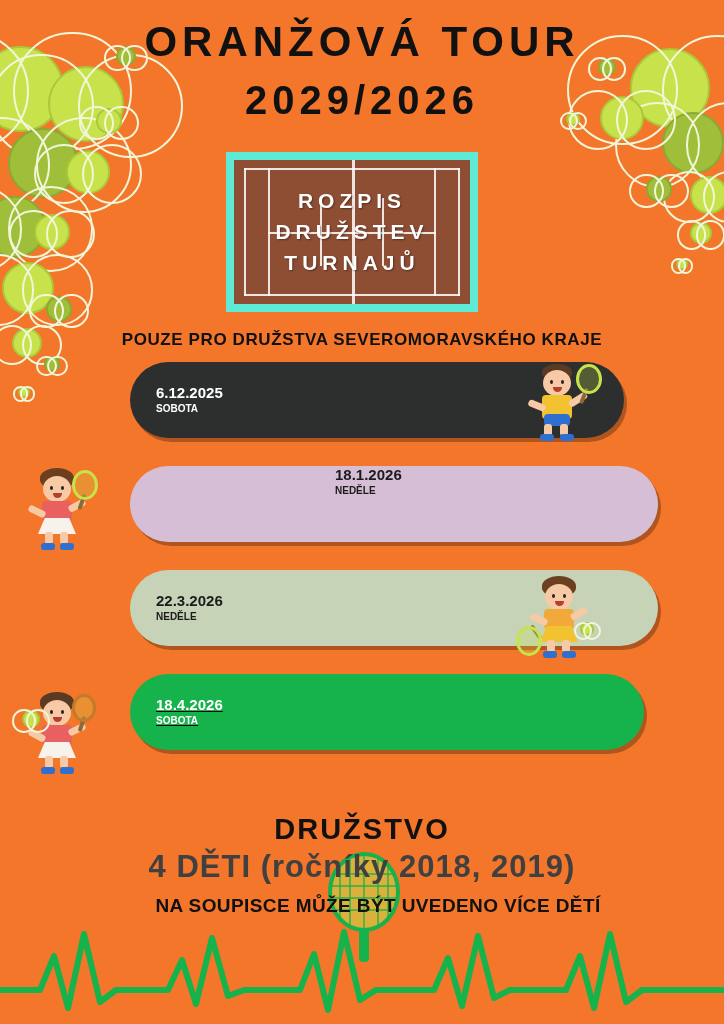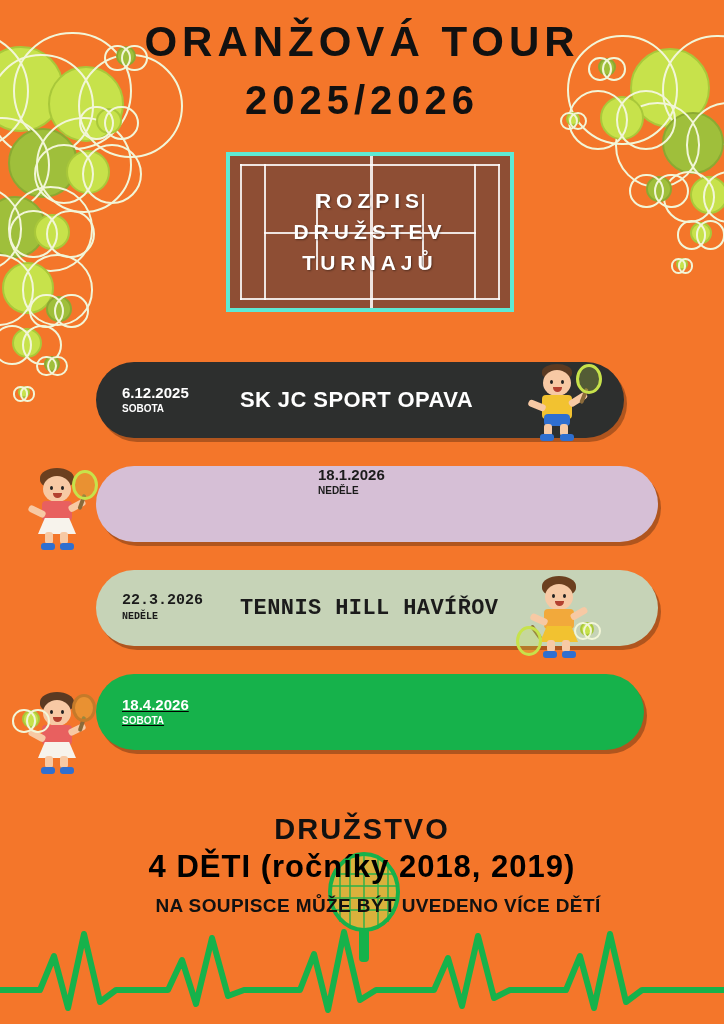--- a/index.html
+++ b/index.html
@@ -64,24 +64,24 @@
     color: #111111;
     line-height: 1.4;
     margin-top: 6px;
   }
 
   
   .court {
     position: absolute;
     top: 152px;
     left: 226px;
-    width: 288px;
+    width: 252px;
     height: 160px;
     background: #8E4E34;
-    border: 4px solid #5eead4;
+    border: 8px solid #5eead4;
     z-index: 6;
   }
   .court-lines { position: absolute; inset: 0; }
   .court-lines i {
     position: absolute;
     background: rgba(255,255,255,0.85);
   }
   .cl-outer-t { left: 10px; right: 10px; top: 8px; height: 2px; }
   .cl-outer-b { left: 10px; right: 10px; bottom: 8px; height: 2px; }
   .cl-outer-l { top: 8px; bottom: 8px; left: 10px; width: 2px; }
@@ -119,21 +119,21 @@
     width: 724px;
     text-align: center;
     font-size: 17px;
     font-weight: bold;
     letter-spacing: 0.6px;
     color: #111111;
     z-index: 6;
   }
 
   
-  .rows { position: absolute; top: 362px; left: 0; width: 724px; z-index: 6; }
+  .rows { position: absolute; top: 362px; left: 0; width: 724px; z-index: 6; padding-left: 34px; }
 
   .row {
     position: relative;
     height: 76px;
     margin-bottom: 28px;
     border-radius: 38px;
     display: flex;
     align-items: center;
     padding: 0 26px;
     box-shadow: 3px 4px 0 rgba(0,0,0,0.28);
@@ -159,21 +159,21 @@
     letter-spacing: 0.4px;
   }
 
   .row.r1 { background: #2D2F2E; margin-left: 96px; margin-right: 100px; }
   .row.r1 .date, .row.r1 .club { color: #FFFFFF; }
 
   .row.r2 { background: #D6BFD6; margin-left: 96px; margin-right: 66px; flex-direction: column; }
   .row.r2 .date, .row.r2 .club { color: #1B1B1B; }
 
   .row.r3 { background: #C6D3B7; margin-left: 96px; margin-right: 66px; }
-  .row.r3 .date, .row.r3 .club { color: #1B1B1B; font-family: Liberation Mono, monospace; }
+  .row.r3 .date, .row.r3 .club { color: #1B1B1B; }
 
   .row.r4 { background: #16B24B; margin-left: 96px; margin-right: 80px; text-decoration: underline; }
   .row.r4 .date, .row.r4 .club { color: #FFFFFF; }
 
   
   .player { position: absolute; z-index: 8; }
   .p-head { position: absolute; border-radius: 50%; background: #F7C9A4; }
   .p-hair { position: absolute; border-radius: 50% 50% 40% 40%; }
   .p-body { position: absolute; border-radius: 4px; }
   .p-skirt { position: absolute; }
@@ -202,21 +202,21 @@
   .f-l1 {
     font-size: 29px;
     font-weight: bold;
     color: #111;
     letter-spacing: 2px;
     line-height: 1.2;
   }
   .f-l2 {
     font-size: 31px;
     font-weight: bold;
-    color: #000000;
+    color: #404040;
     letter-spacing: 1px;
     line-height: 1.3;
   }
   .f-l3 {
     font-size: 19px;
     font-weight: bold;
     color: #111;
     letter-spacing: 0.4px;
     margin-top: 8px;
     padding-left: 32px;
@@ -257,21 +257,21 @@
   <div class="ball" style="left:600px; top:96px;  width:44px; height:44px;"></div>
   <div class="ball" style="left:690px; top:176px; width:38px; height:38px;"></div>
   <div class="ball dark" style="left:646px; top:176px; width:26px; height:26px;"></div>
   <div class="ball" style="left:690px; top:222px; width:22px; height:22px;"></div>
   <div class="ball dark" style="left:598px; top:58px;  width:18px; height:18px;"></div>
   <div class="ball" style="left:566px; top:112px; width:14px; height:14px;"></div>
   <div class="ball" style="left:676px; top:258px; width:12px; height:12px;"></div>
 
   <div class="title-block">
     <div class="title-main">ORANŽOVÁ TOUR</div>
-    <div class="title-sub">2025/2026</div>
+    <div class="title-sub">2029/2026</div>
   </div>
 
   <div class="court">
     <div class="court-lines">
       <i class="cl-outer-t"></i>
         <i class="cl-outer-b"></i>
       <i class="cl-outer-l"></i>
         <i class="cl-outer-r"></i>
       <i class="cl-in-l"></i>
         <i class="cl-in-r"></i>
@@ -280,44 +280,43 @@
         <i class="cl-serv-r"></i>
       <i class="cl-net"></i>
     </div>
     <div class="court-text">
       <span>ROZPIS</span>
       <span>DRUŽSTEV</span>
       <span>TURNAJŮ</span>
     </div>
   </div>
 
+  <div class="subtitle">POUZE PRO DRUŽSTVA SEVEROMORAVSKÉHO KRAJE</div>
 
   <div class="rows">
 
     <div class="row r1">
       <div class="date">
         <span class="d">6.12.2025</span>
         <span class="w">SOBOTA</span>
       </div>
-      <div class="club">SK JC SPORT OPAVA</div>
     </div>
 
     <div class="row r2">
       <div class="date">
         <span class="d">18.1.2026</span>
         <span class="w">NEDĚLE</span>
       </div>
     </div>
 
     <div class="row r3">
       <div class="date">
         <span class="d">22.3.2026</span>
         <span class="w">NEDĚLE</span>
       </div>
-      <div class="club">TENNIS HILL HAVÍŘOV</div>
     </div>
 
     <div class="row r4">
       <div class="date">
         <span class="d">18.4.2026</span>
         <span class="w">SOBOTA</span>
       </div>
     </div>
   </div>
 

